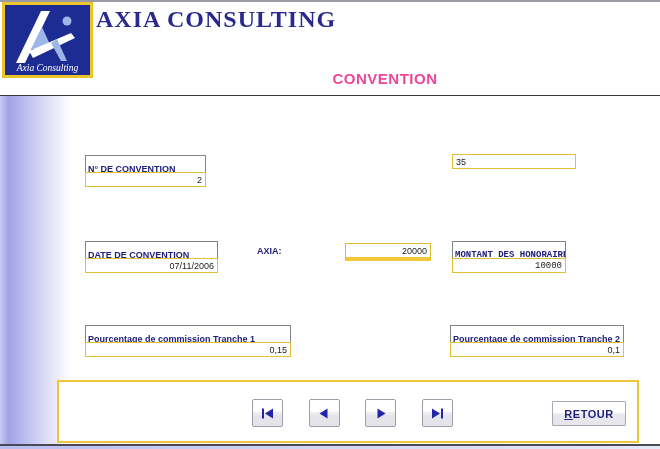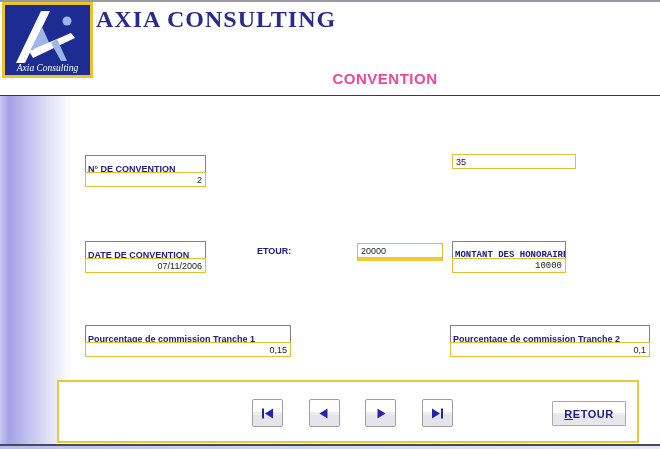--- a/index.html
+++ b/index.html
@@ -40,32 +40,32 @@
   }
   .fld-value{
     box-sizing:border-box;width:100%;background:#fff;border:1px solid #e3bf35;
     color:#1a1a1a;font-size:9px;line-height:12px;height:15px;margin-top:-1px;
     padding:1px 3px;white-space:nowrap;
   }
   .val-right{text-align:right;}
   .val-left{text-align:left;}
   .f1{left:85px;top:155px;width:121px;}
   .f2{left:452px;top:155px;width:124px;}
-  .f3{left:85px;top:241px;width:121px;border-radius:8px;}
+  .f3{left:85px;top:241px;width:133px;border-radius:8px;}
   .f5{left:452px;top:241px;width:114px;font-family:Liberation Mono, monospace;}
   .f6{left:85px;top:325px;width:206px;border-radius:12px;}
-  .f7{left:450px;top:325px;width:200px;}
+  .f7{left:450px;top:325px;width:174px;}
   .seuil-label{
     position:absolute;left:257px;top:246px;color:#20207e;font-weight:bold;
     font-size:9px;white-space:nowrap;
   }
   .seuil-value{
     position:absolute;left:345px;top:243px;width:86px;height:18px;box-sizing:border-box;
     background:#fff;border:1px solid #e0ba30;border-bottom:4px solid #f2c838;
-    font-size:9px;line-height:12px;padding:1px 3px;text-align:left;color:#1a1a1a;margin-left:12px;
+    font-size:9px;line-height:12px;padding:1px 3px;text-align:right;color:#1a1a1a;
   }
   
   .footer{
     position:absolute;left:57px;top:380px;width:582px;height:63px;
     box-sizing:border-box;border:2px solid #edc63b;background:#ffffff;
   }
   .navbtn{
     position:absolute;top:17px;width:31px;height:28px;box-sizing:border-box;
     border:1px solid #9d9da8;border-radius:2px;cursor:pointer;
     background:linear-gradient(#ffffff 0 48%,#ececf1 48% 56%,#e4e4ea 56% 100%);
@@ -114,21 +114,21 @@
 
   <div class="field f2">
     <div class="fld-value val-left">35</div>
   </div>
 
   <div class="field f3">
     <div class="fld-label">DATE DE CONVENTION</div>
     <div class="fld-value val-right">07/11/2006</div>
   </div>
 
-  <div class="seuil-label">ETOUR:</div>
+  <div class="seuil-label">AXIA:</div>
   <div class="seuil-value">20000</div>
 
   <div class="field f5">
     <div class="fld-label">MONTANT DES HONORAIRE</div>
     <div class="fld-value val-right">10000</div>
   </div>
 
   <div class="field f6">
     <div class="fld-label">Pourcentage de commission Tranche 1</div>
     <div class="fld-value val-right">0,15</div>

